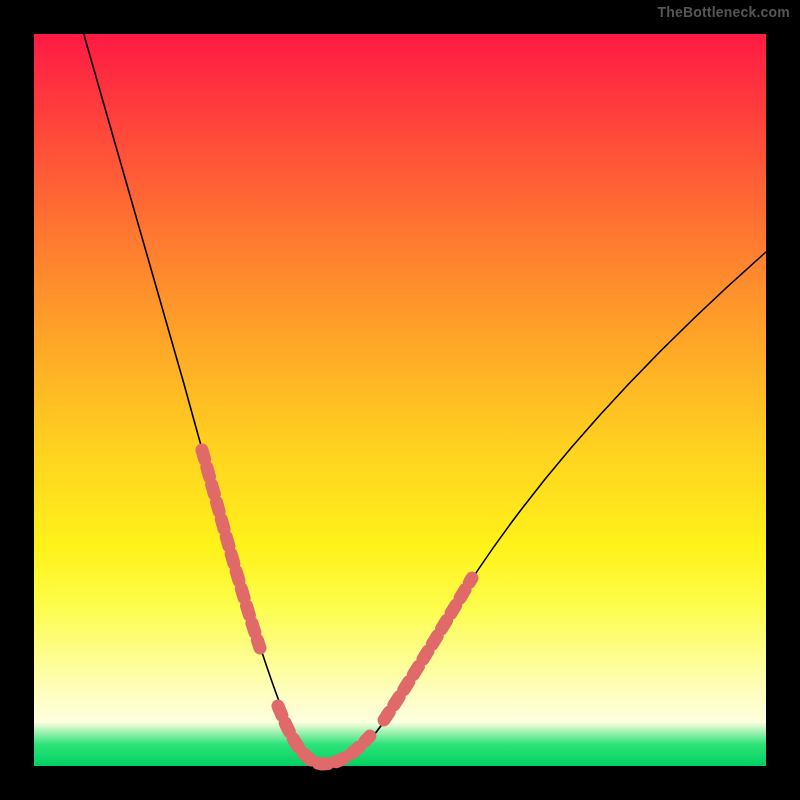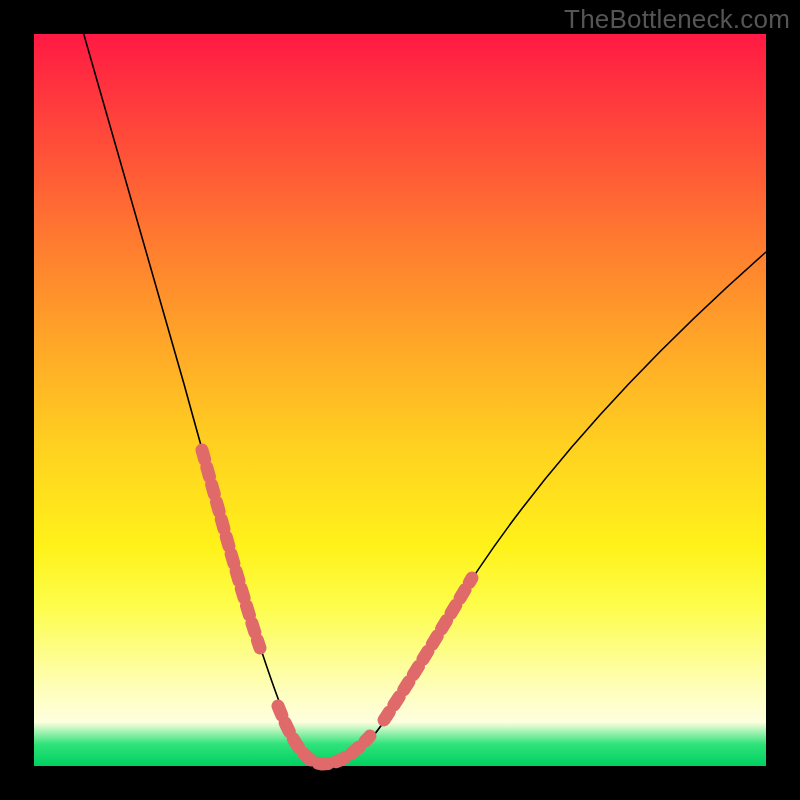--- a/index.html
+++ b/index.html
@@ -14,22 +14,22 @@
     position: relative;
     width: 800px;
     height: 800px;
     background: #000;
   }
   .watermark {
     position: absolute;
     top: 4px;
     right: 10px;
     color: #555;
-    font-size: 26px;
-    font-weight: 400;
+    font-size: 14px;
+    font-weight: 700;
     letter-spacing: 0.2px;
     z-index: 5;
   }
   .plot-area {
     position: absolute;
     left: 34px;
     top: 34px;
     width: 732px;
     height: 732px;
     background: linear-gradient(to bottom,

